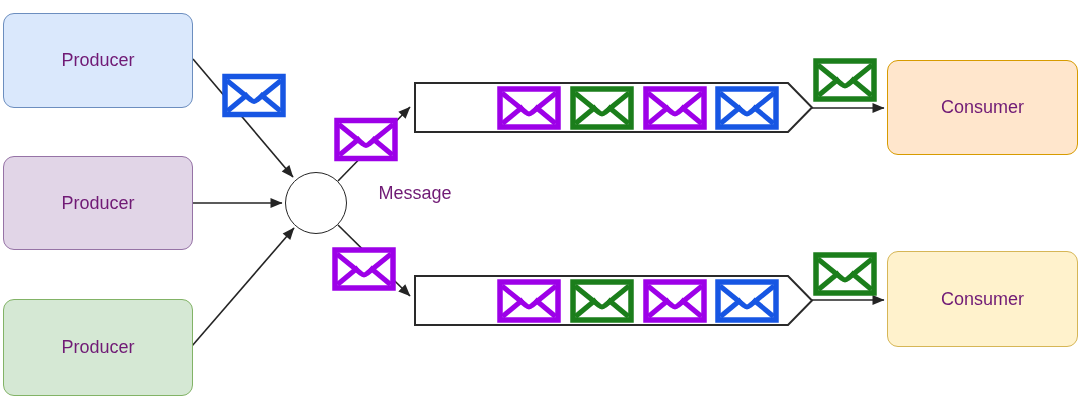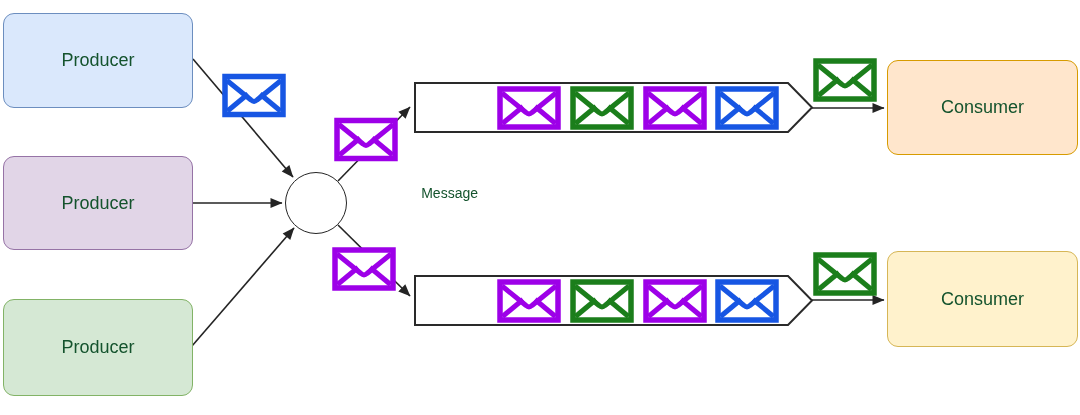--- a/index.html
+++ b/index.html
@@ -2,21 +2,21 @@
 <html><head>
 <meta charset="utf-8">
 <style>
   html, body { margin: 0; padding: 0; background: #ffffff; }
   .canvas {
     position: relative;
     width: 1080px;
     height: 415px;
     background: #ffffff;
     font-family: "Liberation Sans", "DejaVu Sans", sans-serif;
-    color: #14532d;
+    color: #701a75;
     overflow: hidden;
   }
   .underlay {
     position: absolute;
     left: 0; top: 0;
     z-index: 0;
   }
   .node-box {
     position: absolute;
     border: 1.4px solid;
@@ -35,22 +35,22 @@
     border: 1.7px solid #242424;
     border-radius: 50%;
     background: #ffffff;
     box-sizing: border-box;
     z-index: 1;
   }
   .dup-label {
     position: absolute;
     left: 352px; top: 183px;
     width: 126px;
-    text-align: right;
-    font-size: 14px;
+    text-align: center;
+    font-size: 18px;
     line-height: 20px;
     z-index: 1;
   }
   .env {
     position: absolute;
     z-index: 2;
     line-height: 0;
   }
   .env svg { display: block; width: 100%; height: 100%; }
 </style>

